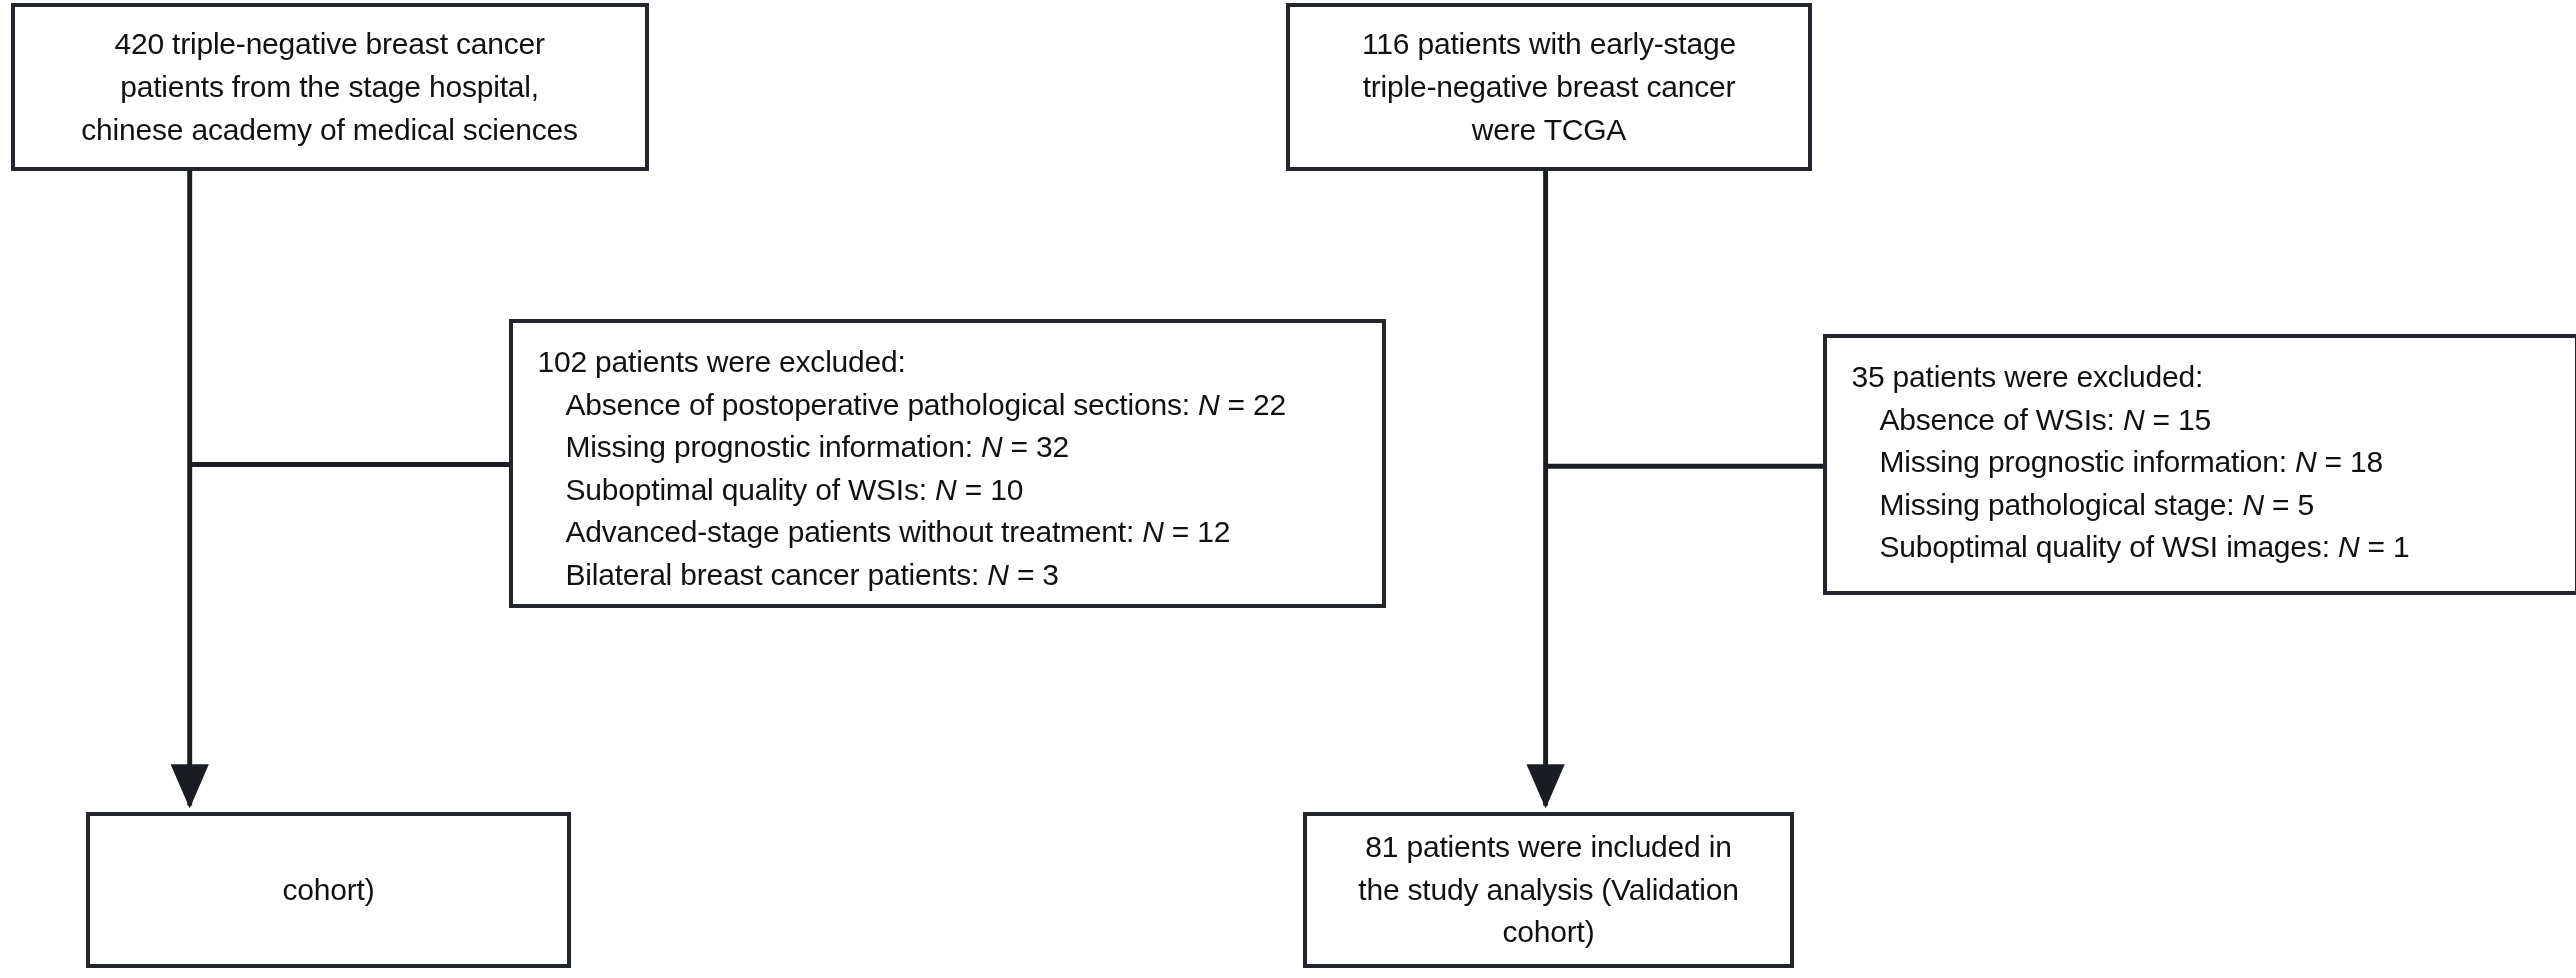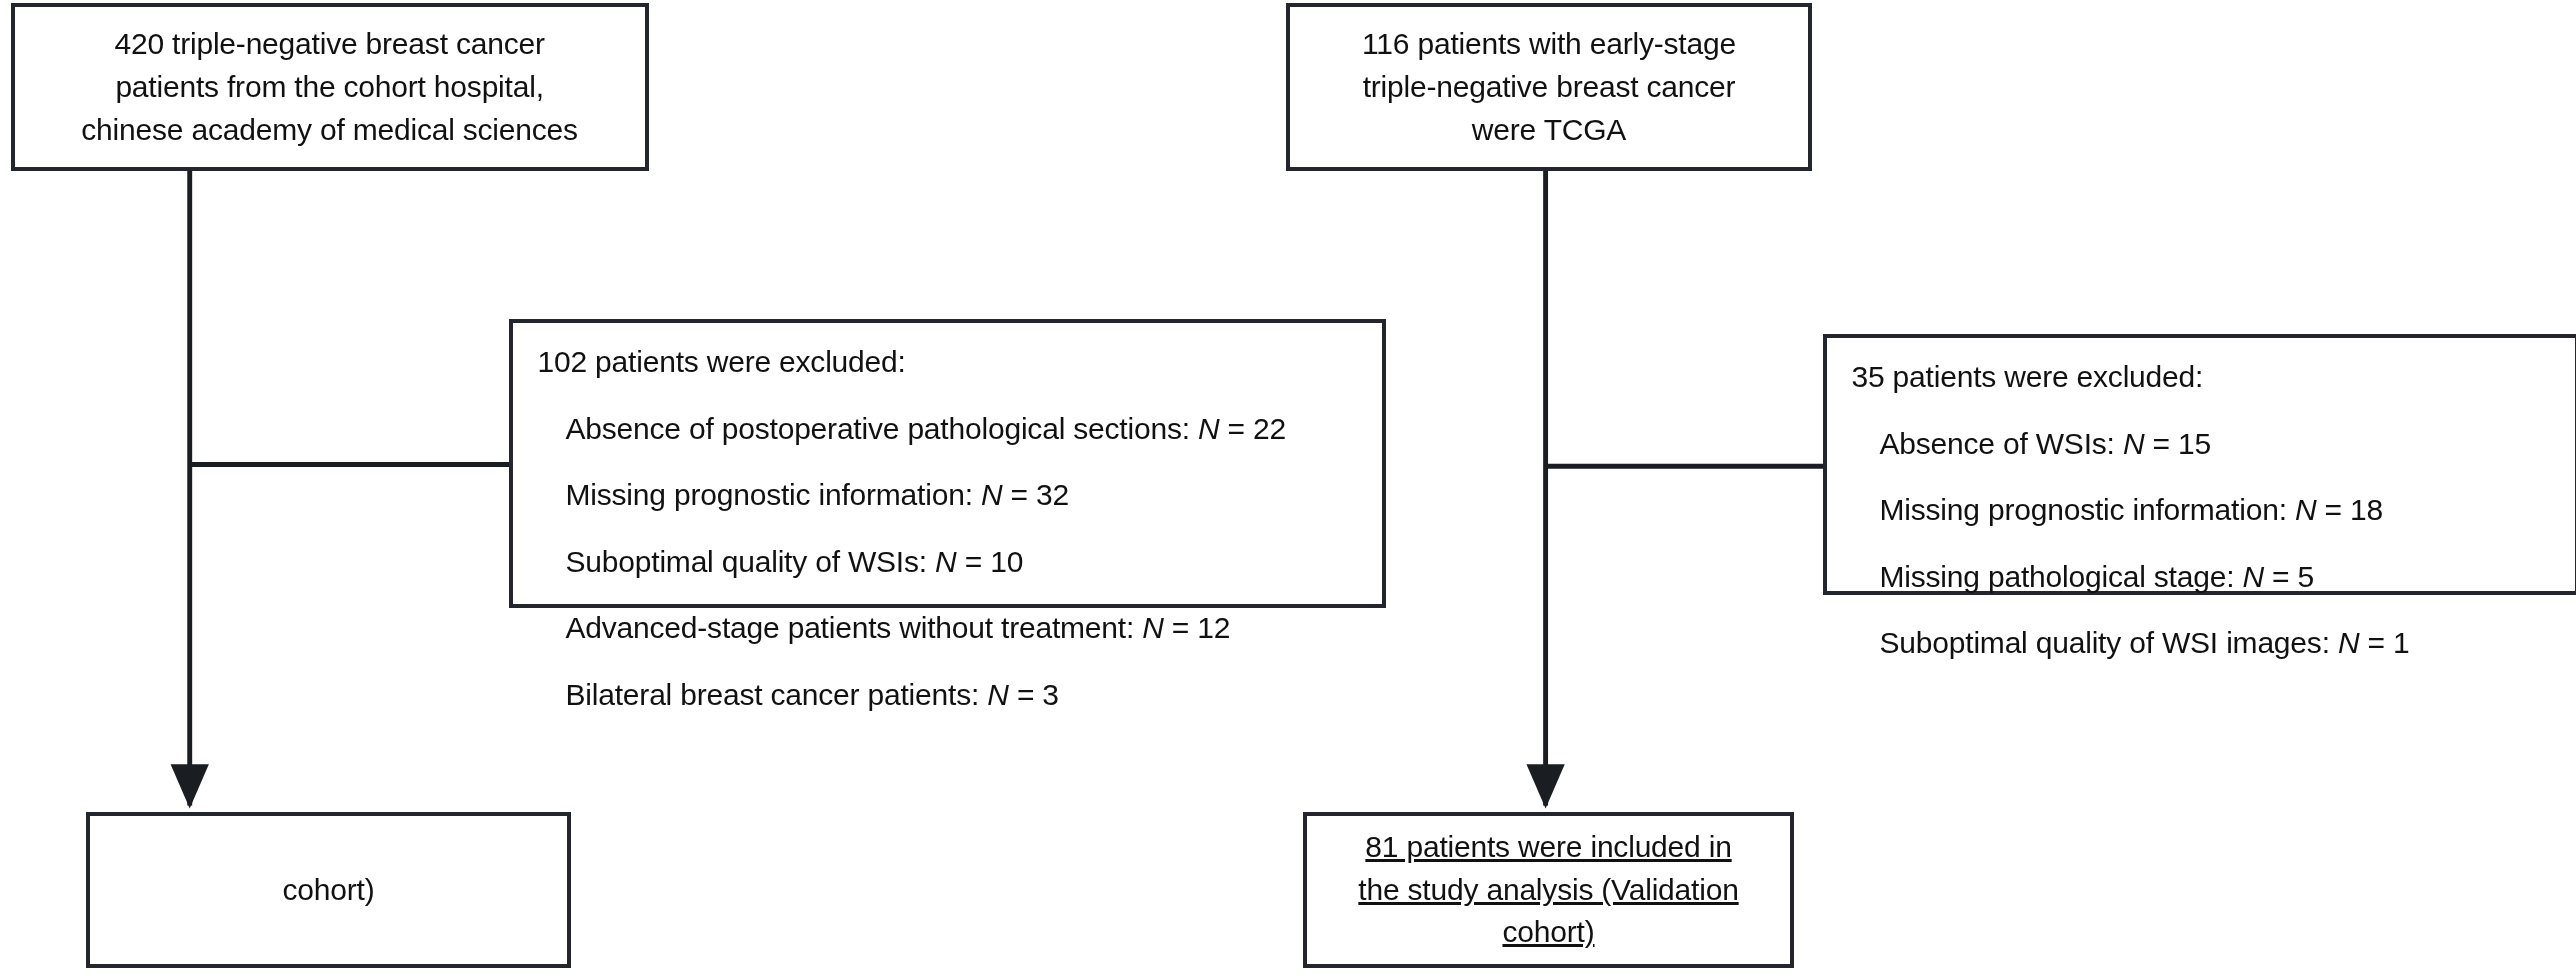--- a/index.html
+++ b/index.html
@@ -47,21 +47,20 @@
     text-align: center;
     padding: 0 14.7px;
   }
   .node.listed .inner {
     align-items: flex-start;
     text-align: left;
     justify-content: flex-start;
   }
   .node.listed .inner {
     padding: 18px 14.7px 18px 24.5px;
-    gap: 24px;
   }
   .excl-head {
     white-space: nowrap;
   }
   .excl-item {
     white-space: nowrap;
     padding-left: 28px;
   }
   .ital {
     font-style: italic;
@@ -69,21 +68,21 @@
   .line {
     white-space: nowrap;
   }
 
   
   #node-source-cohort   { left: 10.6px;   top: 3.3px;    width: 638px;  height: 168px; }
   #node-tcga-cohort     { left: 1286px; top: 3.3px;    width: 526px;  height: 168px; }
   #node-excluded-left   { left: 509px;  top: 319px;  width: 877px; height: 289px; }
   #node-excluded-right  { left: 1809px; top: 334px;  width: 756px;  height: 261px; margin-left: 14px; }
   #node-training-cohort { left: 86px;  top: 812px;  width: 485px;  height: 156px; }
-  #node-validation-cohort { left: 1303px; top: 812px; width: 491px; height: 156px; text-decoration: underline; }
+  #node-validation-cohort { left: 1303px; top: 812px; width: 491px; height: 156px; }
 </style>
 </head>
 <body>
 
 <div id="flow-root">
 
   <svg id="flow-svg" viewBox="0 0 3150 1197" xmlns="http://www.w3.org/2000/svg">
     <defs>
       <marker id="arrowhead" markerWidth="9" markerHeight="9" refX="8.4" refY="4.5" orient="auto" markerUnits="strokeWidth">
         <path d="M0,0.6 L9,4.5 L0,8.4 Z" fill="#1a1d22"></path>
@@ -99,21 +98,21 @@
     <g>
       <path d="M1890,209 L1890,963" stroke="#1a1d22" stroke-width="6" fill="none"></path>
       <path d="M1890,963 L1890,985" stroke="#1a1d22" stroke-width="6" fill="none" marker-end="url(#arrowhead)"></path>
       <path d="M1890,570 L3188,570" stroke="#1a1d22" stroke-width="6" fill="none" marker-end="url(#arrowhead)"></path>
     </g>
   </svg>
 
   <div class="node centered" id="node-source-cohort">
     <div class="inner">
       <div class="line">420 triple-negative breast cancer</div>
-      <div class="line">patients from the cohort hospital,</div>
+      <div class="line">patients from the stage hospital,</div>
       <div class="line">chinese academy of medical sciences</div>
     </div>
   </div>
 
   <div class="node centered" id="node-tcga-cohort">
     <div class="inner">
       <div class="line">116 patients with early-stage</div>
       <div class="line">triple-negative breast cancer</div>
       <div class="line">were TCGA</div>
     </div>

